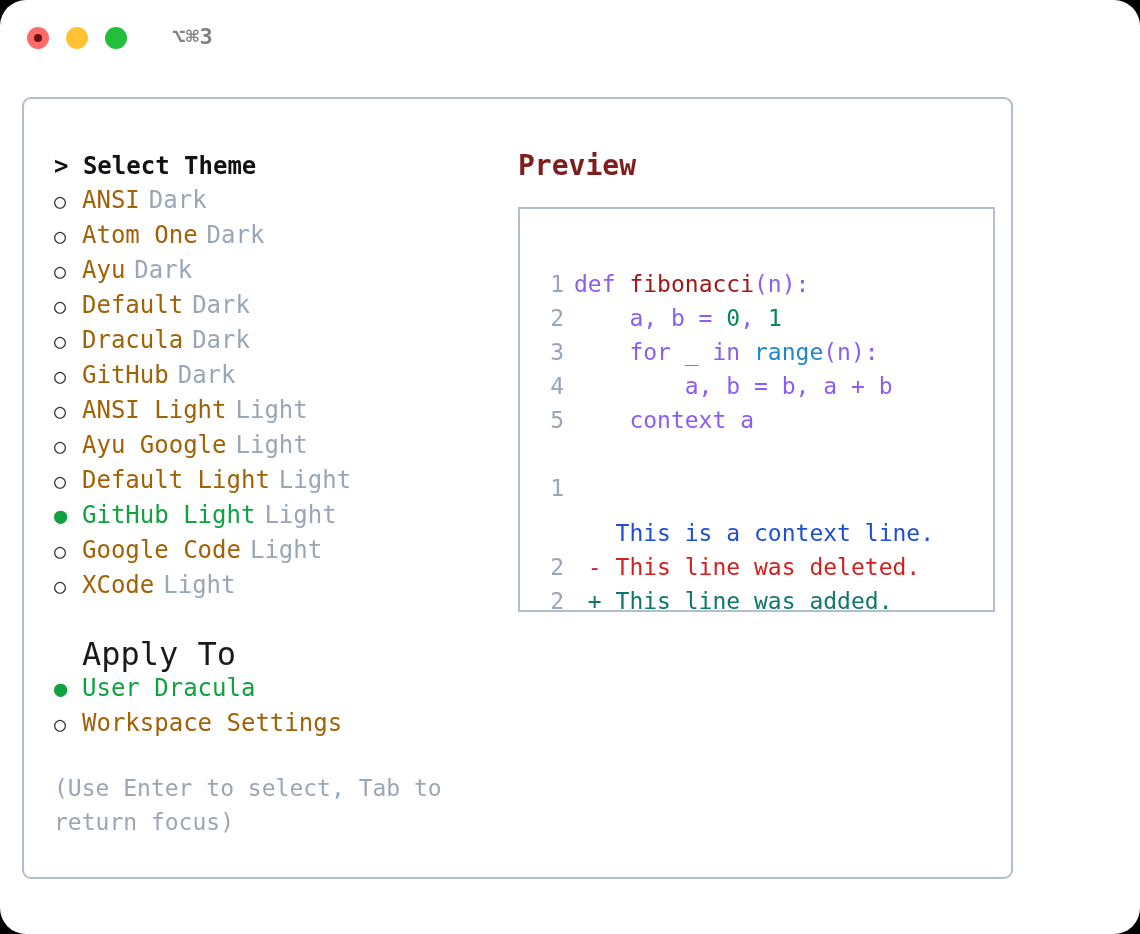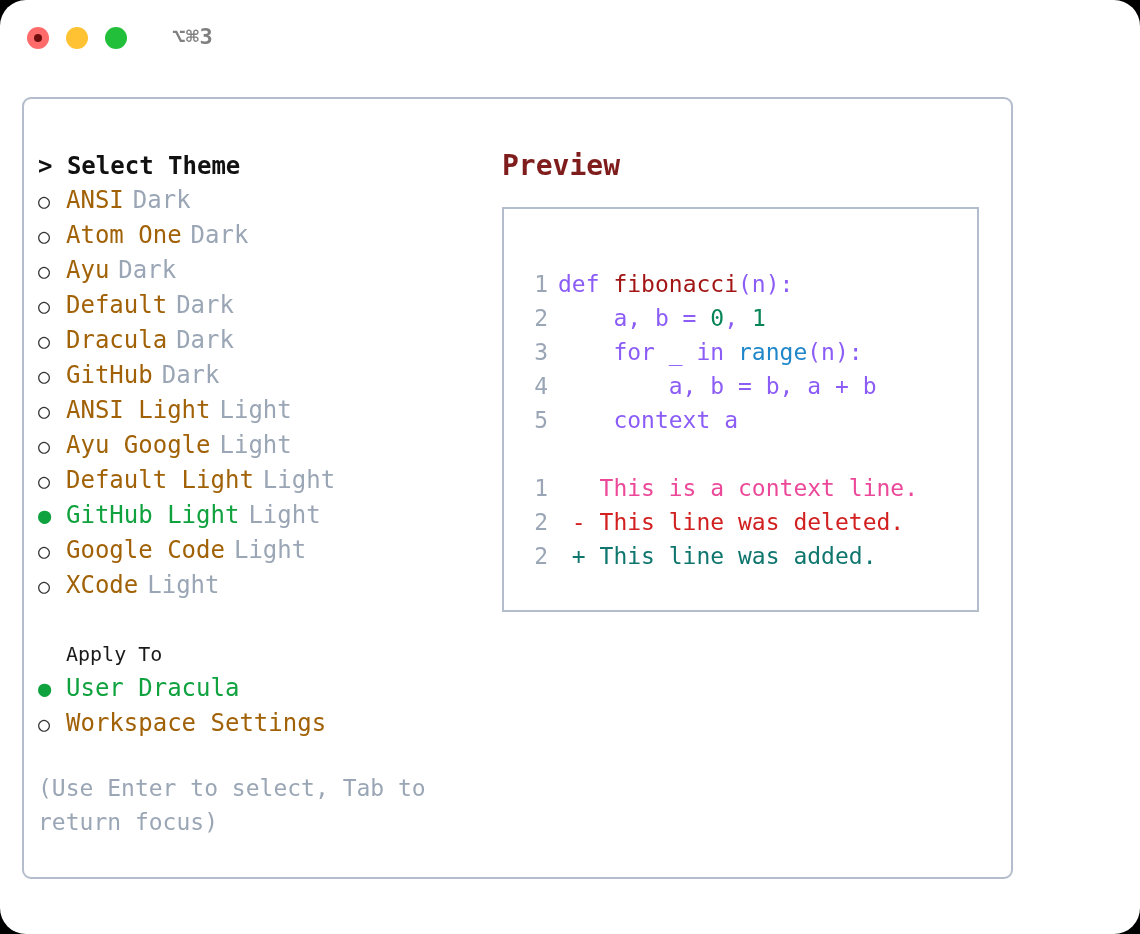--- a/index.html
+++ b/index.html
@@ -81,42 +81,42 @@
     width: 991px;
     height: 782px;
     border: 2px solid #b3bdcb;
     border-radius: 9px;
     box-sizing: border-box;
     background: #ffffff;
   }
 
   .columns {
     position: absolute;
-    left: 0;
+    left: 16px;
     top: 0;
     width: 100%;
     height: 100%;
   }
 
   
   .left-col {
     position: absolute;
     left: 14px;
     top: 50px;
     width: 460px;
   }
   .section-heading {
     font-size: 24px;
     font-weight: bold;
     color: #111111;
     line-height: 34px;
     white-space: pre;
   }
   .apply-heading {
-    font-size: 20px;
+    font-size: 32px;
     font-weight: normal;
     color: #1a1a1a;
     line-height: 34px;
     padding-left: 28px;
     white-space: pre;
   }
   .opt-row {
     display: flex;
     align-items: baseline;
     font-size: 24px;
@@ -186,21 +186,21 @@
     color: #9aa6b5;
     text-align: right;
     margin-right: 10px;
   }
   .code-text { white-space: pre; }
   .tok-plain { color: #8b5cf6; }
   .tok-fn    { color: #a31515; }
   .tok-num   { color: #098658; }
   .tok-kwfn  { color: #1e86c9; }
   .blank-row { height: 34px; }
-  .diff-ctx { color: #ec4899; }
+  .diff-ctx { color: #1d4ed8; margin-top: 45px; }
   .diff-del { color: #d1201f; }
   .diff-add { color: #0f766e; }
 </style>
 </head>
 <body>
 
 <div class="window">
 
   <div class="titlebar">
     <div class="lights">

